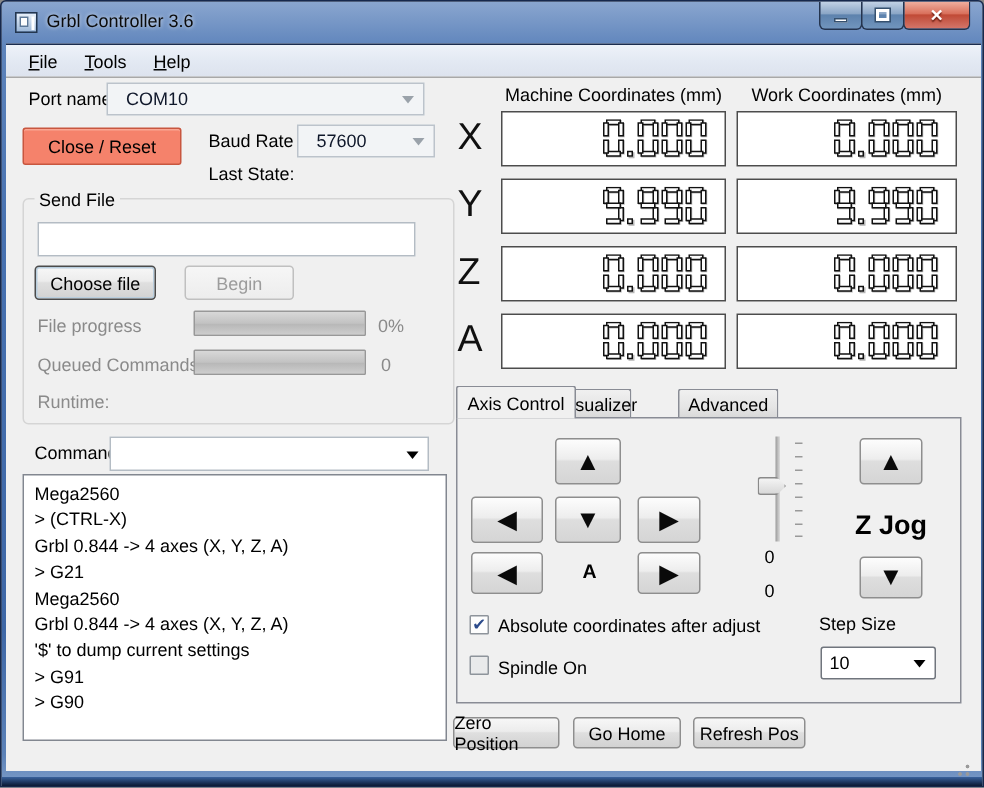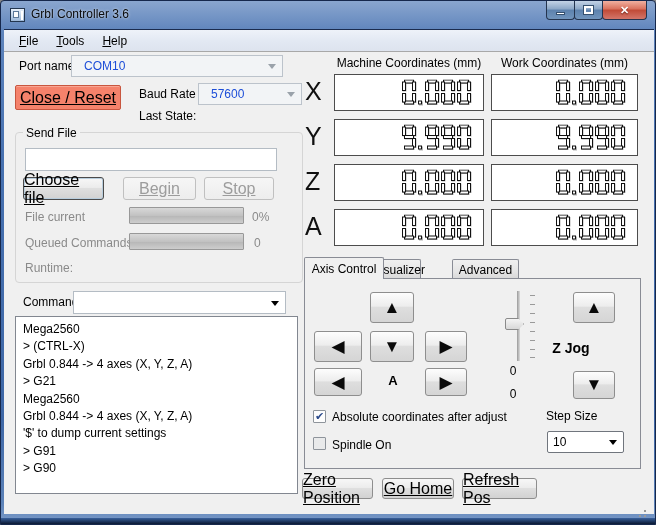--- a/index.html
+++ b/index.html
@@ -35,29 +35,29 @@
     background:linear-gradient(180deg,#eef2f9 0%,#e3e9f3 50%,#dde3ee 100%);
     border-bottom:1px solid #a8a8a8; display:flex; align-items:center; padding-left:6px; }
   .menu-item { padding:2px 9px; }
   .menu-item u { text-decoration:underline; }
 
   
   .label { position:absolute; white-space:nowrap; }
   .gray { color:#8a8a8a; }
   .combo { position:absolute; border:1px solid #aeb6bf; background:#fff; display:flex; align-items:center;
     padding-left:5px; }
-  .combo.disabled { background:#f2f4f6; color:#1d4ed8; border-color:#bcc3cb;padding-left:12px; }
+  .combo.disabled { background:#f2f4f6; color:#0f172a; border-color:#bcc3cb;padding-left:12px; }
   .combo .arrow { position:absolute; right:6px; top:50%; margin-top:-2px; width:0; height:0;
     border-left:4px solid transparent; border-right:4px solid transparent; border-top:5px solid #000; }
   .combo.disabled .arrow { border-top-color:#9aa2aa; }
   .combo.boxed { border:1px solid #70757d; border-radius:2px; }
 
   .btn { position:absolute; display:flex; align-items:center; justify-content:center;
     background:linear-gradient(180deg,#f7f7f7 0%,#ececec 45%,#dfdfdf 50%,#d2d2d2 100%);
-    border:1px solid #8e8e8e; border-radius:3px; font-size:16px; cursor:default;text-decoration:underline; }
+    border:1px solid #8e8e8e; border-radius:3px; font-size:12px; cursor:default; }
   .btn.disabled { color:#9c9c9c; border-color:#c0c0c0;
     background:linear-gradient(180deg,#f6f6f6,#ededed); }
   .btn.default { border-color:#4b4b4b; box-shadow:inset 0 0 0 1px #b9cede; }
   .btn.accent { background:#f5826b; border:1px solid #c8563f; border-radius:2px; box-shadow:inset 0 1px 0 #f9a693; }
 
   .groupbox { position:absolute; border:1px solid #d5d5d5; border-radius:4px; }
   .groupbox-label { position:absolute; background:#f0f0f0; padding:0 3px; }
 
   .textinput { position:absolute; background:#fff; border:1px solid #b4bcc4; }
 
@@ -138,36 +138,35 @@
 
   <div class="label" style="left:18px;top:58px;">Port name</div>
   <div class="combo disabled" style="left:70px;top:54px;width:212px;height:22px;">
     <span>COM10</span>
     <span class="arrow"></span>
   </div>
 
   <div class="btn accent" style="left:14px;top:84px;width:106px;height:25px;">Close / Reset</div>
 
   <div class="label" style="left:138px;top:86px;">Baud Rate</div>
-  <div class="combo disabled" style="left:197px;top:82px;width:104px;height:22px;">
+  <div class="combo disabled" style="left:197px;top:82px;width:92px;height:22px;">
     <span>57600</span>
     <span class="arrow"></span>
   </div>
   <div class="label" style="left:138px;top:108px;">Last State:</div>
 
   <div class="groupbox" style="left:14px;top:131px;width:288px;height:151px;"></div>
   <div class="groupbox-label" style="left:22px;top:125px;">Send File</div>
 
   <div class="textinput" style="left:24px;top:147px;width:252px;height:23px;"><span></span></div>
 
   <div class="btn disabled" style="left:122px;top:176px;width:73px;height:23px;">Begin</div>
   <div class="btn default" style="left:22px;top:176px;width:81px;height:23px;">Choose file</div>
-  <div class="btn disabled" style="left:203px;top:176px;width:70px;height:23px;">Stop</div>
-
-  <div class="label gray" style="left:24px;top:209px;">File current</div>
+
+  <div class="label gray" style="left:24px;top:209px;">File progress</div>
   <div class="progress" style="left:128px;top:206px;width:115px;height:17px;"></div>
   <div class="label gray" style="left:251px;top:209px;">0%</div>
 
   <div class="label gray" style="left:24px;top:235px;">Queued Commands</div>
   <div class="progress" style="left:128px;top:232px;width:115px;height:17px;"></div>
   <div class="label gray" style="left:253px;top:235px;">0</div>
 
   <div class="label gray" style="left:24px;top:260px;">Runtime:</div>
 
   <div class="label" style="left:22px;top:294px;">Command</div>
@@ -666,21 +665,21 @@
   <div class="tick" style="left:529px;top:330px;z-index:4;"></div>
   <div class="tick" style="left:529px;top:339px;z-index:4;"></div>
   <div class="tick" style="left:529px;top:348px;z-index:4;"></div>
   <div class="tick" style="left:529px;top:356px;z-index:4;"></div>
   <div class="label" style="left:505px;top:363px;width:14px;text-align:center;z-index:4;">0</div>
   <div class="label" style="left:505px;top:386px;width:14px;text-align:center;z-index:4;">0</div>
 
   <div class="jogbtn" style="left:572px;top:291px;width:42px;height:31px;z-index:4;">
       <span>▲</span>
     </div>
-  <div class="label bold" style="left:542px;top:339px;width:56px;text-align:center;font-size:14px;z-index:4;">Z Jog</div>
+  <div class="label bold" style="left:565px;top:339px;width:56px;text-align:center;font-size:18px;z-index:4;">Z Jog</div>
   <div class="jogbtn" style="left:572px;top:370px;width:42px;height:28px;z-index:4;">
       <span>▼</span>
     </div>
 
   <div class="checkbox" style="left:312px;top:409px;z-index:4;">
       <span>✔</span>
     </div>
   <div class="label" style="left:331px;top:409px;z-index:4;">Absolute coordinates after adjust</div>
   <div class="label" style="left:545px;top:408px;z-index:4;">Step Size</div>
 

